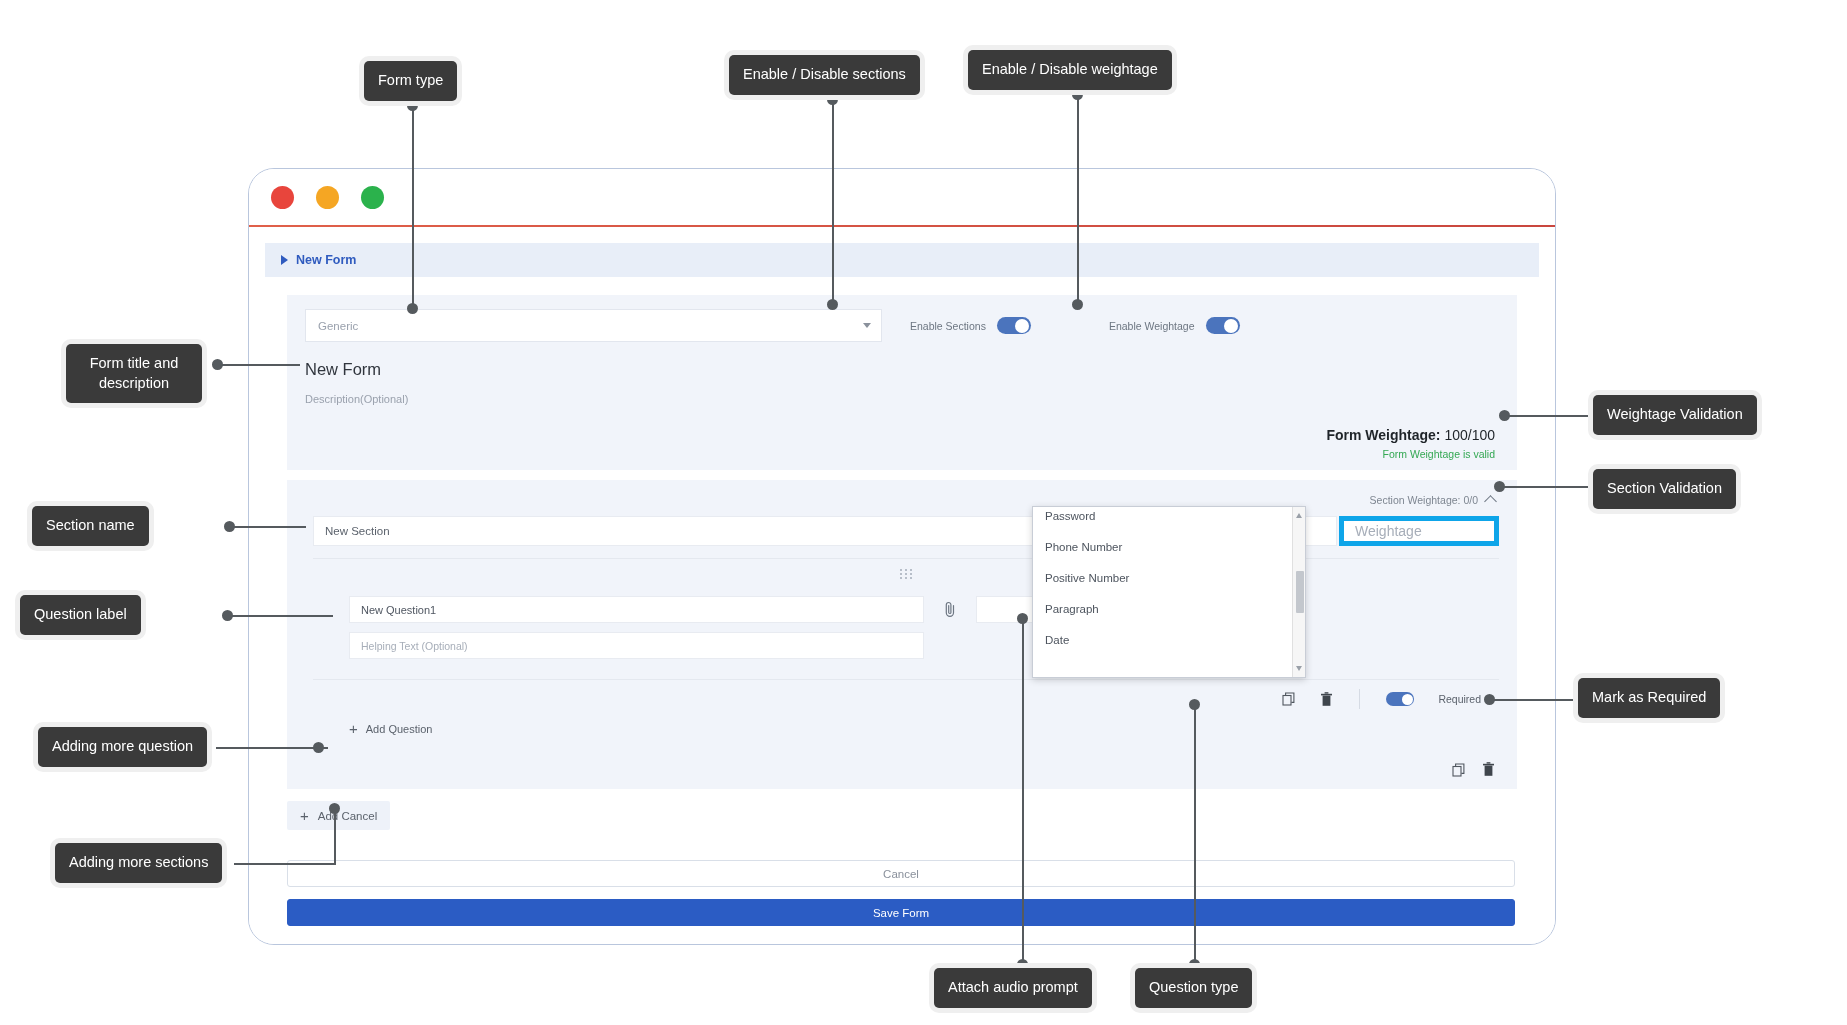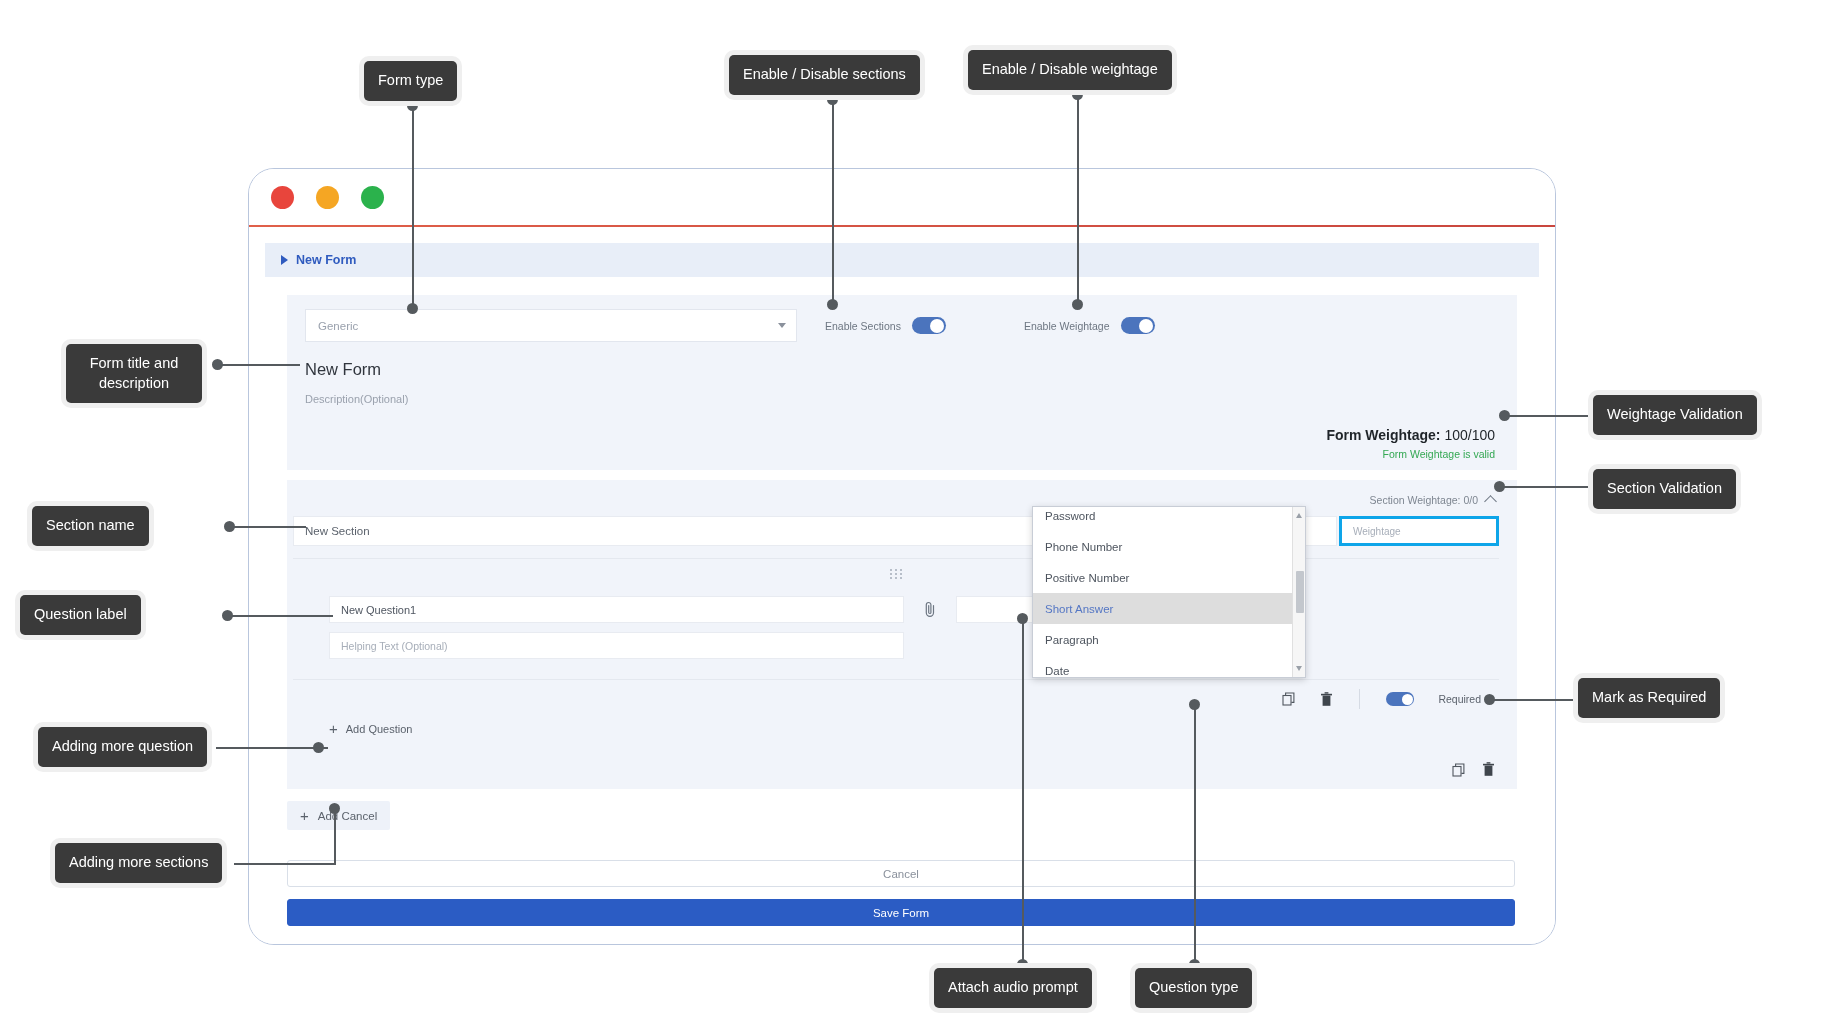--- a/index.html
+++ b/index.html
@@ -72,21 +72,21 @@
   
   .form-card {
     margin: 18px 22px 0 22px;
     background: #f1f4fa;
     padding: 14px 18px 10px 18px;
   }
   .form-top-row {
     display: flex; align-items: center; gap: 0;
   }
   .form-type-select {
-    width: 492px; height: 33px;
+    width: 577px; height: 33px;
     background: #ffffff;
     border: 1px solid #e2e6ee;
     display: flex; align-items: center;
     padding: 0 10px 0 12px;
     justify-content: space-between;
   }
   .form-type-select .val { font-size: 11.5px; color: #9aa1ad; }
   .caret-down {
     width: 0; height: 0;
     border-top: 5px solid #8a919c;
@@ -130,21 +130,21 @@
   }
   .fw-line b { font-weight: 700; }
   .fw-valid {
     font-size: 10.5px; color: #34a853; margin-top: 5px;
   }
 
   
   .section-card {
     margin: 10px 22px 0 22px;
     background: #f1f4fa;
-    padding: 10px 18px 12px 6px;
+    padding: 10px 18px 12px 26px;
   }
   .section-weight-row {
     display: flex; align-items: center; justify-content: flex-end;
     gap: 8px; padding-right: 4px; height: 20px;
   }
   .sw-text { font-size: 10.5px; color: #7e8691; }
   .chev-up {
     width: 9px; height: 9px;
     border-left: 1.6px solid #6d7682;
     border-top: 1.6px solid #6d7682;
@@ -159,24 +159,24 @@
     flex: 1; height: 30px;
     background: #ffffff;
     border: 1px solid #e8ebf1;
     display: flex; align-items: center;
     padding-left: 11px;
     font-size: 11.5px; color: #5b626c;
   }
   .section-weight-input {
     width: 160px; height: 30px;
     background: #ffffff;
-    border: 3px solid #0ea5e9;
+    border: 5px solid #0ea5e9;
     display: flex; align-items: center;
     padding-left: 11px;
-    font-size: 10px; color: #a7aeb9;
+    font-size: 14px; color: #a7aeb9;
   }
   .drag-handle-row {
     height: 30px; display: flex;
     align-items: center; justify-content: center;
     border-top: 1px solid #e4e8ef;
     margin-top: 12px;
   }
   .drag-dots {
     display: grid;
     grid-template-columns: repeat(3, 3px);
@@ -486,21 +486,20 @@
       </div>
 
     </div>
   </div>
 
   <div class="dropdown">
     <div class="dd-list">
       <div class="dd-item">Password</div>
       <div class="dd-item">Phone Number</div>
       <div class="dd-item">Positive Number</div>
-      <div class="dd-item selected">Short Answer</div>
       <div class="dd-item">Paragraph</div>
       <div class="dd-item">Date</div>
 
     </div>
     <div class="dd-scroll">
       <span class="dd-arrow up"></span>
       <span class="dd-thumb"></span>
       <span class="dd-arrow down"></span>
     </div>
   </div>

